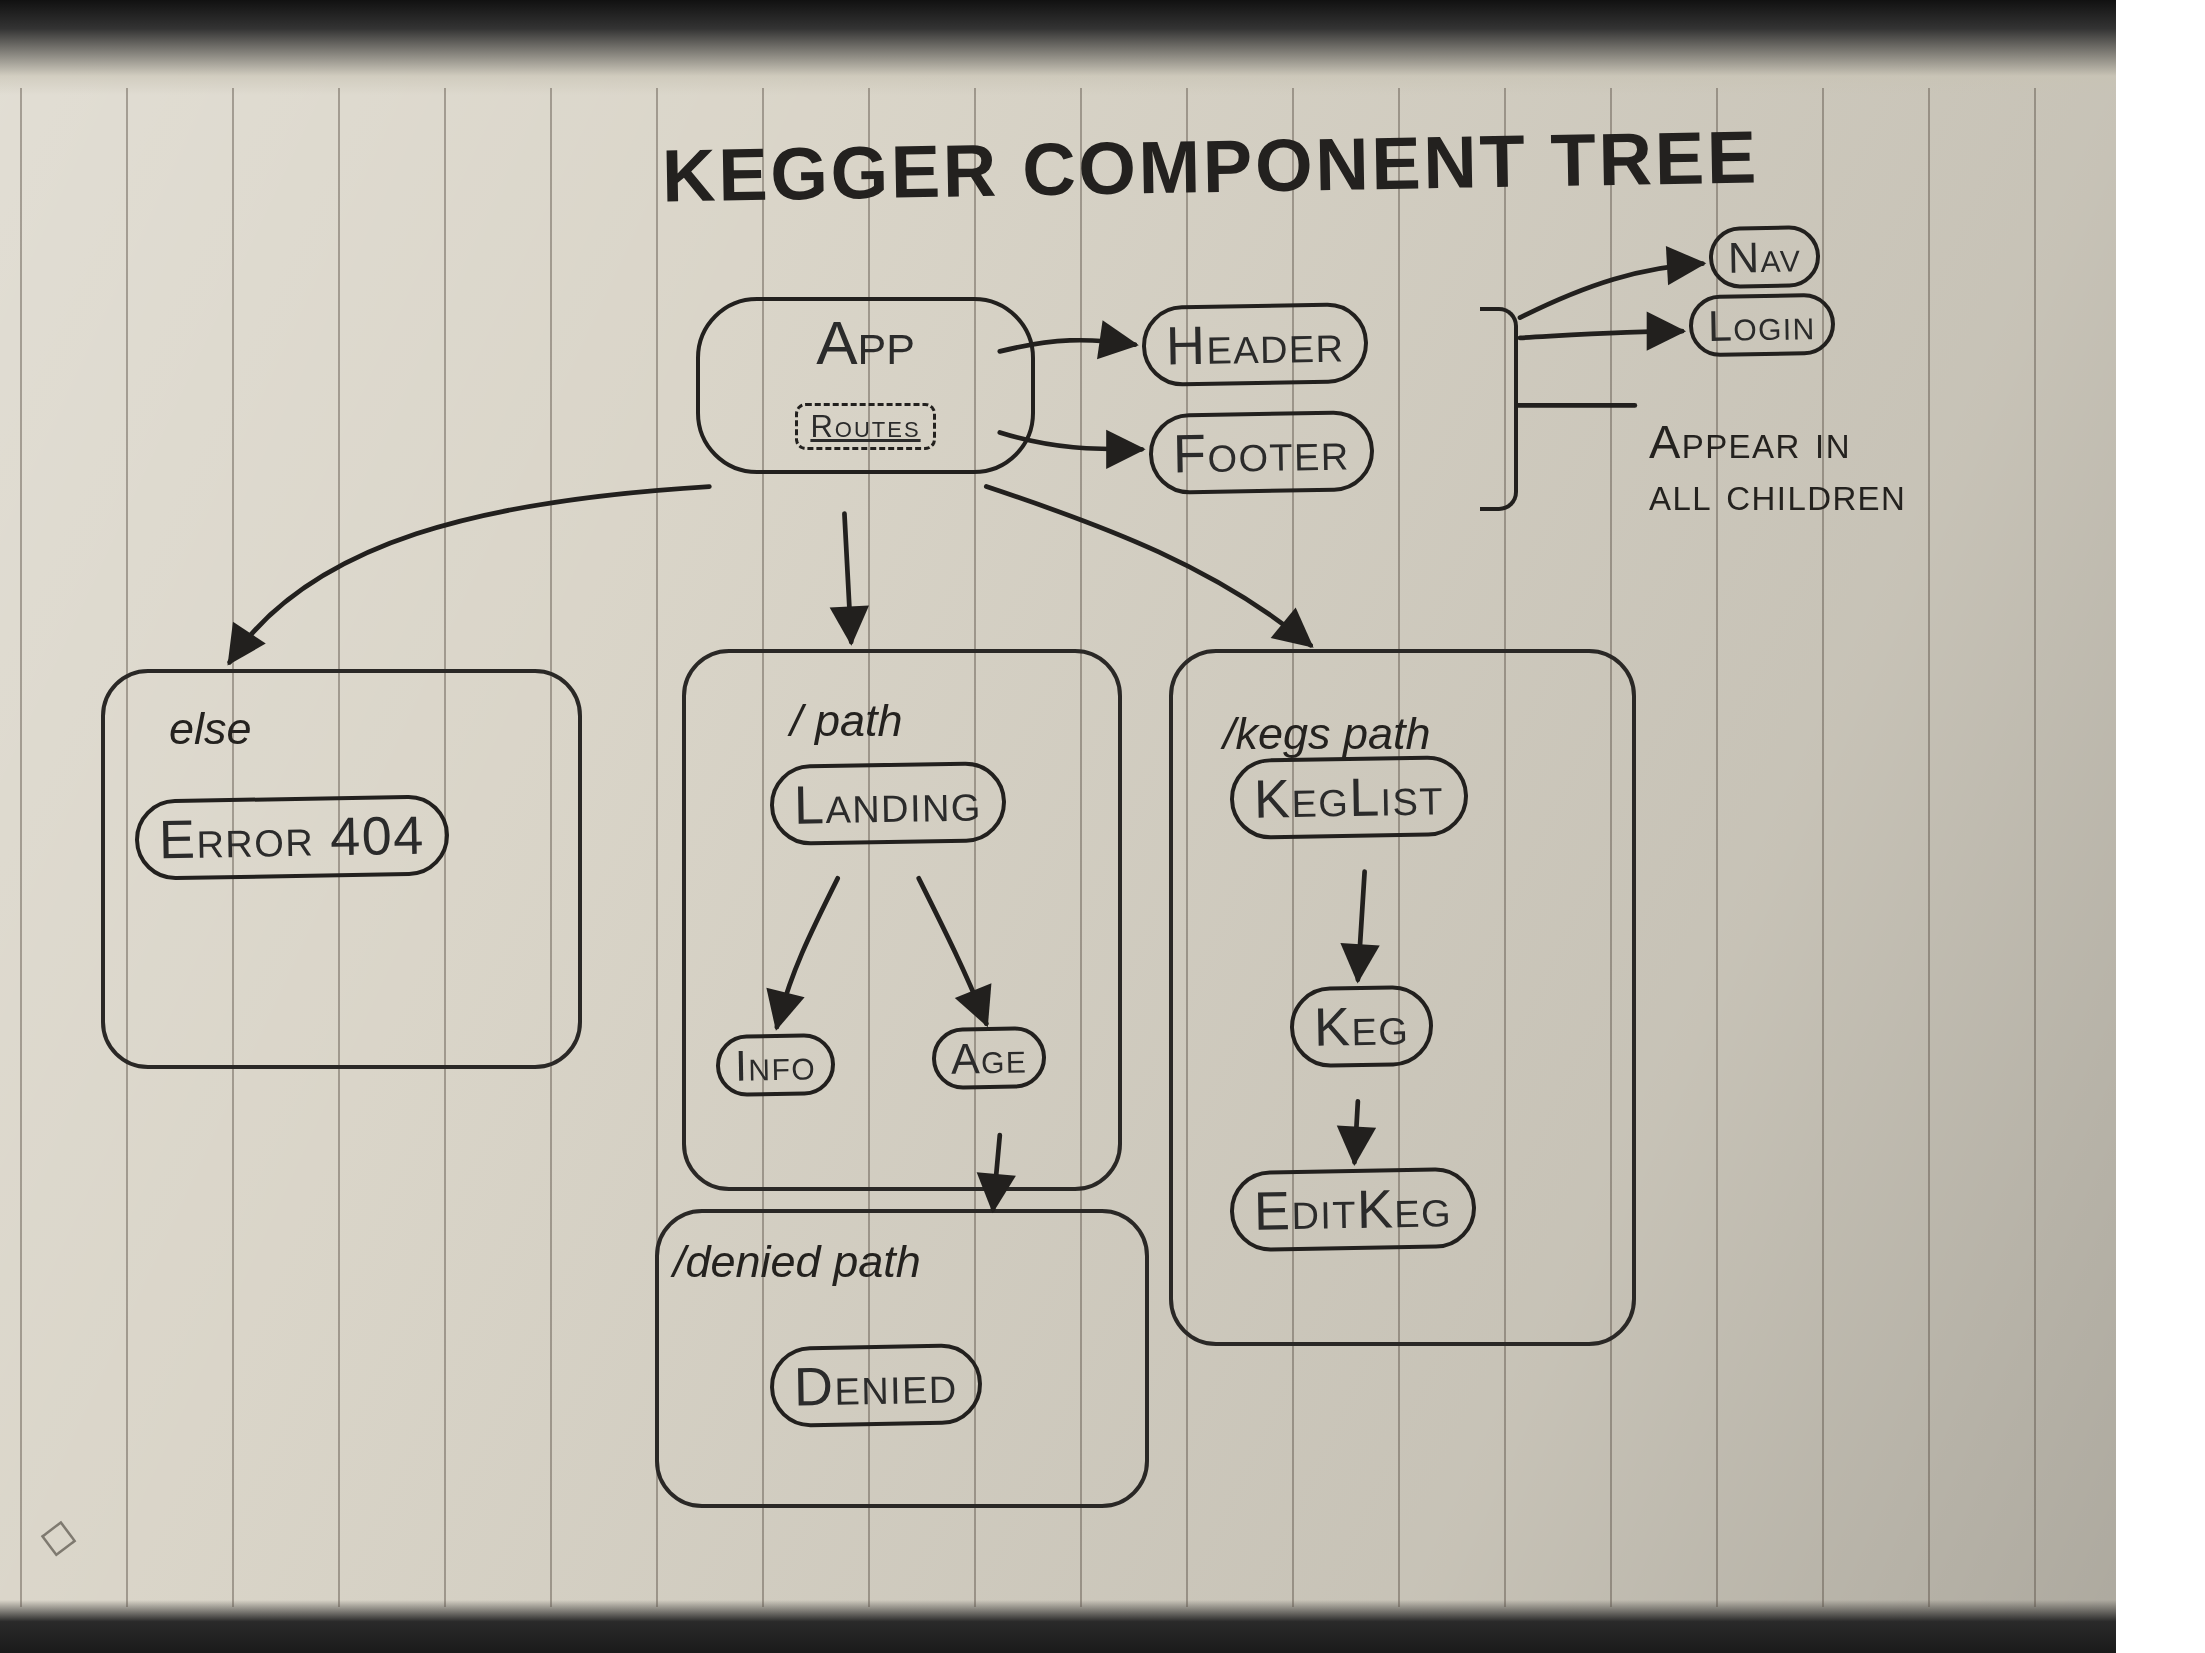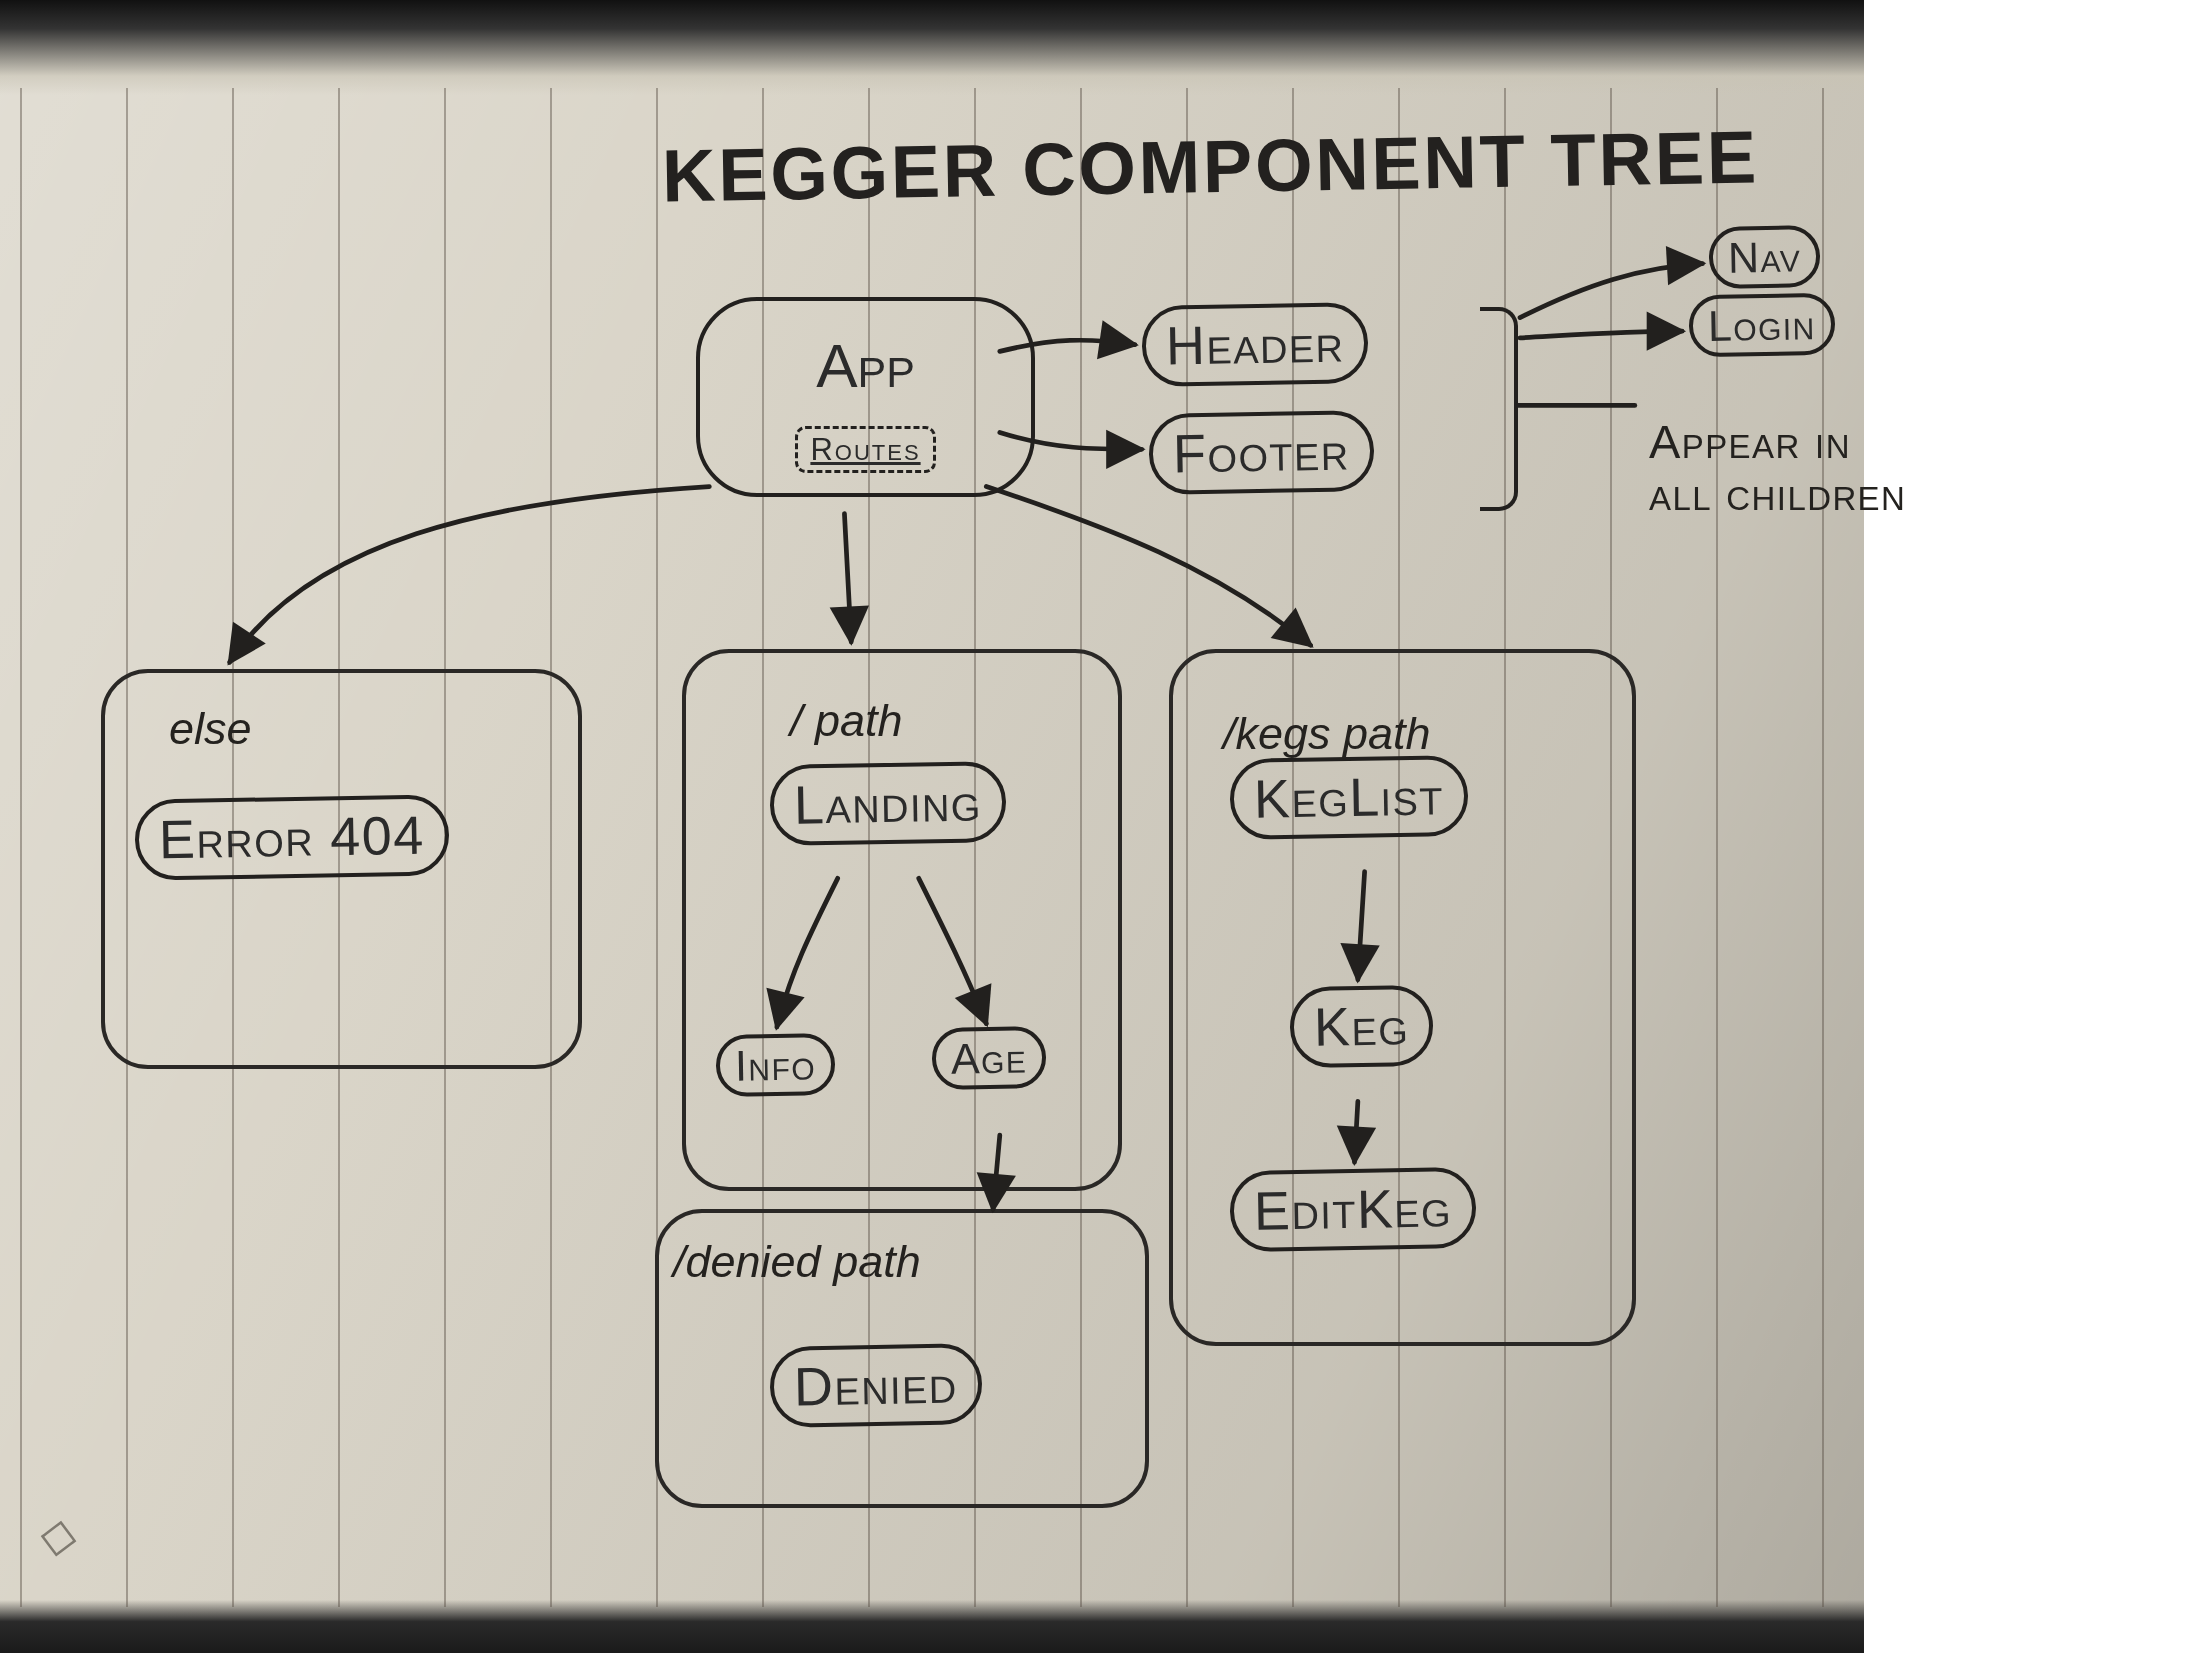--- a/index.html
+++ b/index.html
@@ -6,21 +6,21 @@
     margin: 0;
     padding: 0;
     width: 2205px;
     height: 1654px;
     overflow: hidden;
     font-family: "Comic Sans MS", "Segoe Script", cursive, sans-serif;
     color: #2b2b2b;
   }
   .page {
     position: relative;
-    width: 1864px;
+    width: 2116px;
     height: 1654px;
     background: #d8d3c6;
     background-image: linear-gradient(115deg,
       rgba(255,255,255,0.25) 0%,
       rgba(255,255,255,0.05) 30%,
       rgba(0,0,0,0.08) 75%,
       rgba(0,0,0,0.20) 100%);
   }
   
   .topedge {
@@ -77,21 +77,21 @@
     font-variant: small-caps;
     letter-spacing: 1.4px;
     transform: rotate(-1deg);
   }
   .node.small { font-size: 43px; padding: 2.7px 15px; border-width: 4px; }
   .app-shell {
     position: absolute;
     z-index: 3;
     border: 4.7px solid #22201e;
     border-radius: 61px;
-    padding: 29px 27px 20px 27px;
+    padding: 6px 27px 20px 27px;
     text-align: center;
   }
   .app-shell .label { font-size: 62px; font-variant: small-caps; }
   .routes-box {
     margin-top: 25px;
     border: 3.4px dashed #22201e;
     border-radius: 10.8px;
     font-size: 31px;
     padding: 2.7px 12px;
     font-variant: small-caps;

